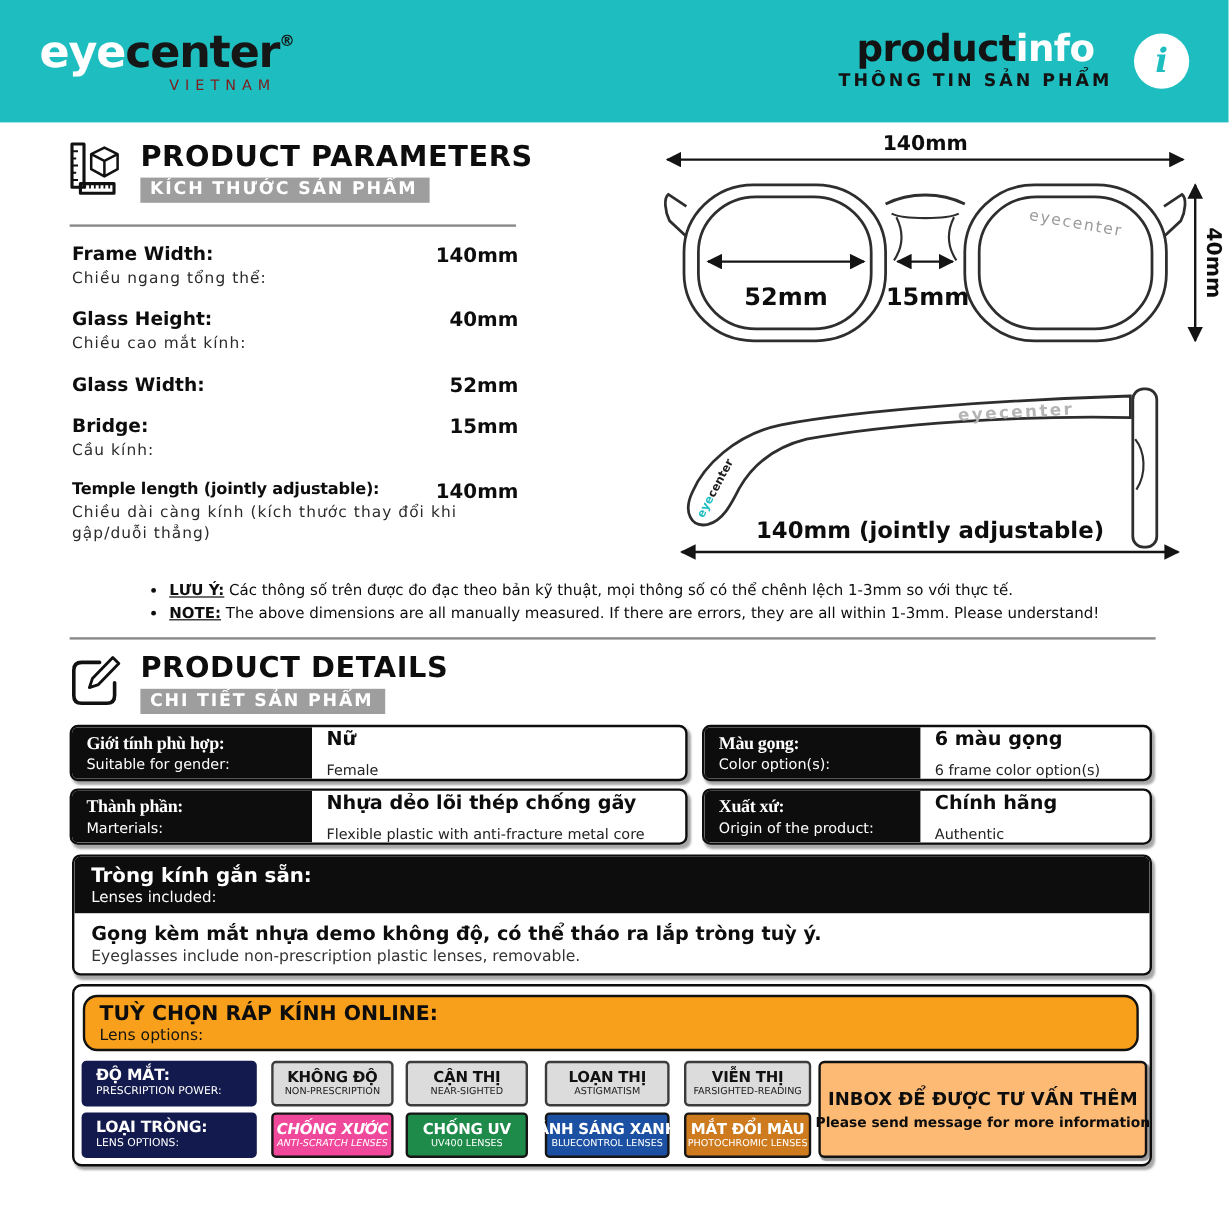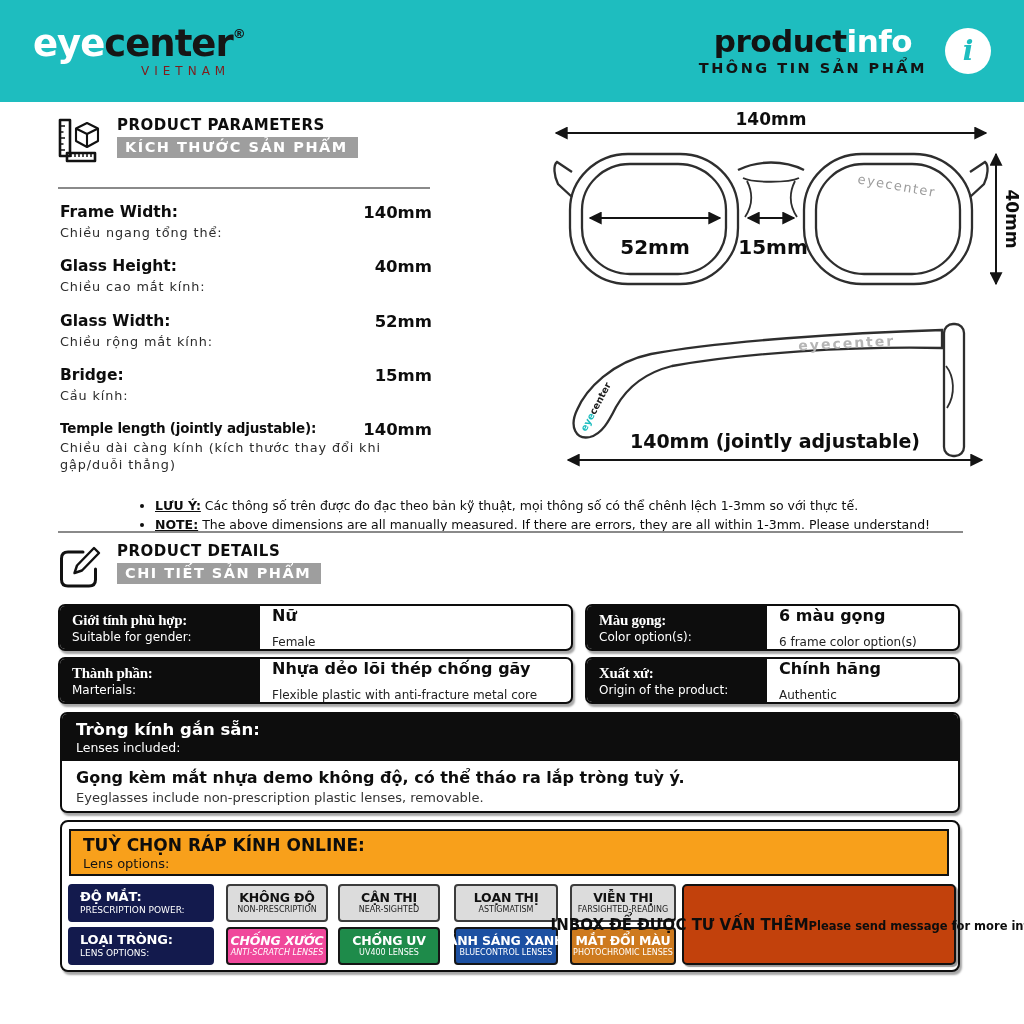--- a/index.html
+++ b/index.html
@@ -19,21 +19,21 @@
   .pt-product{color:#131313;}
   .pt-info{color:#ffffff;}
   .pt-sub{color:#131313;font-size:14.5px;font-weight:bold;letter-spacing:2.5px;margin-top:3px;text-align:center;}
   .info-circle{width:46px;height:46px;border-radius:50%;background:#ffffff;margin-left:18px;
                display:flex;align-items:center;justify-content:center;}
   .info-i{font-family:"DejaVu Serif",serif;font-style:italic;font-weight:bold;font-size:28px;color:#1EBDBF;line-height:1;}
 
   
   .sec-head{position:absolute;display:flex;align-items:flex-start;}
   .sec-icon{width:48px;height:48px;margin-right:14px;}
-  .sec-title{font-size:15px;font-weight:bold;letter-spacing:0.5px;color:#0d0d0d;line-height:1.15;}
+  .sec-title{font-size:24px;font-weight:bold;letter-spacing:0.5px;color:#0d0d0d;line-height:1.15;}
   .sec-sub{display:inline-block;background:#9e9e9e;color:#ffffff;font-weight:bold;font-size:14.5px;
            letter-spacing:1.5px;padding:2px 10px 3px 8px;margin-top:3px;}
   .rule{position:absolute;height:0;border-top:2px solid #8a8a8a;}
 
   
   .param-list{position:absolute;left:60px;top:203px;width:372px;}
   .param-row{position:relative;margin-bottom:16px;}
   .param-label{font-weight:bold;font-size:15.5px;color:#0d0d0d;white-space:nowrap;}
   .param-label.tight{font-size:13.5px;letter-spacing:-0.2px;}
   .param-sublabel{font-size:12.8px;letter-spacing:0.9px;color:#2b2b2b;margin-top:3px;max-width:340px;line-height:1.35;}
@@ -44,21 +44,21 @@
   .diagram .arrow{stroke:#141414;stroke-width:2;}
   .diagram .frame{fill:none;stroke:#2e2e2e;stroke-width:2.3;}
   .dim{font-weight:bold;fill:#0d0d0d;}
   .big{font-size:17px;}
   .mid{font-size:20px;}
   .big2{font-size:19px;}
   .wm{fill:#9b9b9b;font-size:13px;letter-spacing:1.5px;}
   .wm2{fill:#b5b5b5;font-size:14px;letter-spacing:2px;font-weight:bold;}
 
   
-  .notes{position:absolute;left:115px;top:478px;width:820px;margin:18px;padding-left:22px;
+  .notes{position:absolute;left:115px;top:478px;width:820px;margin:4px;padding-left:22px;
          font-size:12.5px;color:#0e0e0e;line-height:1.55;}
   .note-prefix{font-weight:bold;text-decoration:underline;}
 
   
   .dbox{position:absolute;border:2px solid #0d0d0d;border-radius:7px;background:#fff;display:flex;
         overflow:hidden;box-shadow:2px 3px 2px rgba(0,0,0,0.35);box-sizing:border-box;}
   .dlabel{background:#0d0d0d;color:#fff;display:flex;flex-direction:column;justify-content:center;
           padding:0 6px 0 12px;box-sizing:border-box;flex:0 0 auto;}
   .dlabel .t{font-weight:bold;font-size:15px;letter-spacing:-0.3px;white-space:nowrap;font-family:Liberation Serif, serif;}
   .dlabel .s{font-size:12px;font-weight:normal;white-space:nowrap;margin-top:1px;}
@@ -73,38 +73,38 @@
   .lenses-head .t{font-weight:bold;font-size:16.5px;}
   .lenses-head .s{font-size:12.5px;margin-top:1px;}
   .lenses-body{padding:7px 14px;}
   .lenses-body .t{font-weight:bold;font-size:16px;color:#0d0d0d;}
   .lenses-body .s{font-size:13px;color:#333;margin-top:3px;}
 
   
   .options-wrap{position:absolute;left:60px;top:820px;width:900px;height:152px;border:2.5px solid #0d0d0d;
                 border-radius:8px;background:#fff;box-sizing:border-box;box-shadow:2px 3px 2px rgba(0,0,0,0.35);}
   .options-head{position:absolute;left:7px;top:7px;width:880px;height:47px;background:#F8A01B;border:2px solid #111;
-                border-radius:0;box-sizing:border-box;display:flex;flex-direction:column;justify-content:center;padding-left:12px;}
+                border-radius:12px;box-sizing:border-box;display:flex;flex-direction:column;justify-content:center;padding-left:12px;}
   .options-head .t{font-weight:bold;font-size:17px;color:#0d0d0d;}
   .options-head .s{font-size:13px;color:#141414;margin-top:1px;}
   .chip{position:absolute;height:38px;border-radius:4px;border:2px solid #161616;box-sizing:border-box;
         display:flex;flex-direction:column;justify-content:center;align-items:center;text-align:center;padding:0 4px;}
   .chip .t{font-weight:bold;font-size:12.5px;letter-spacing:-0.2px;white-space:nowrap;line-height:1.2;}
   .chip .s{font-size:8px;white-space:nowrap;line-height:1.3;}
   .chip.navy{background:#131A4D;border-color:#131A4D;color:#fff;align-items:flex-start;text-align:left;padding-left:10px;}
   .chip.navy .t{font-size:13px;}
   .chip.navy .s{font-size:9px;}
   .chip.gray{background:#DCDCDC;border-color:#3c3c3c;color:#111;}
   .chip.gray .s{color:#222;}
   .chip.pink{background:#F0489B;color:#fff;}
   .chip.green{background:#1E8B4A;color:#fff;}
   .chip.blue{background:#1C50A2;color:#fff;}
   .chip.amber{background:#CE7A1E;color:#fff;}
-  .inbox-box{position:absolute;left:620px;top:62px;width:274px;height:81px;background:#c2410c;border:2px solid #111;
-             border-radius:5px;box-sizing:border-box;display:flex;flex-direction:row;justify-content:center;
+  .inbox-box{position:absolute;left:620px;top:62px;width:274px;height:81px;background:#fdba74;border:2px solid #111;
+             border-radius:5px;box-sizing:border-box;display:flex;flex-direction:column;justify-content:center;
              align-items:center;text-align:center;box-shadow:2px 2px 1px rgba(0,0,0,0.4);}
   .inbox-box .t{font-weight:bold;font-size:15px;color:#0d0d0d;white-space:nowrap;}
   .inbox-box .s{font-weight:bold;font-size:11.5px;color:#0d0d0d;white-space:nowrap;margin-top:3px;}
 </style>
 </head>
 <body>
 
 <div class="page">
 
   <header class="topbar">
@@ -146,21 +146,20 @@
       <div class="param-sublabel">Chiều ngang tổng thể:</div>
       <div class="param-value">140mm</div>
     </div>
     <div class="param-row">
       <div class="param-label">Glass Height:</div>
       <div class="param-sublabel">Chiều cao mắt kính:</div>
       <div class="param-value">40mm</div>
     </div>
     <div class="param-row">
       <div class="param-label">Glass Width:</div>
-      <div class="param-sublabel">Chiều rộng mắt kính:</div>
       <div class="param-value">52mm</div>
     </div>
     <div class="param-row">
       <div class="param-label">Bridge:</div>
       <div class="param-sublabel">Cầu kính:</div>
       <div class="param-value">15mm</div>
     </div>
     <div class="param-row">
       <div class="param-label tight">Temple length (jointly adjustable):</div>
       <div class="param-sublabel">Chiều dài càng kính (kích thước thay đổi khi gập/duỗi thẳng)</div>

